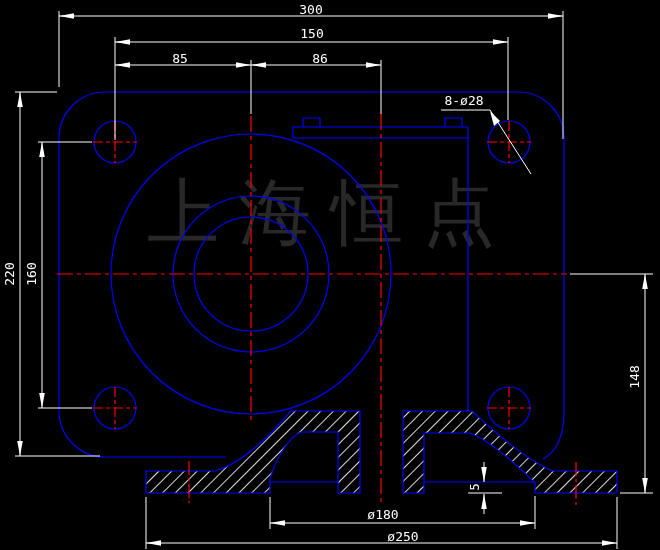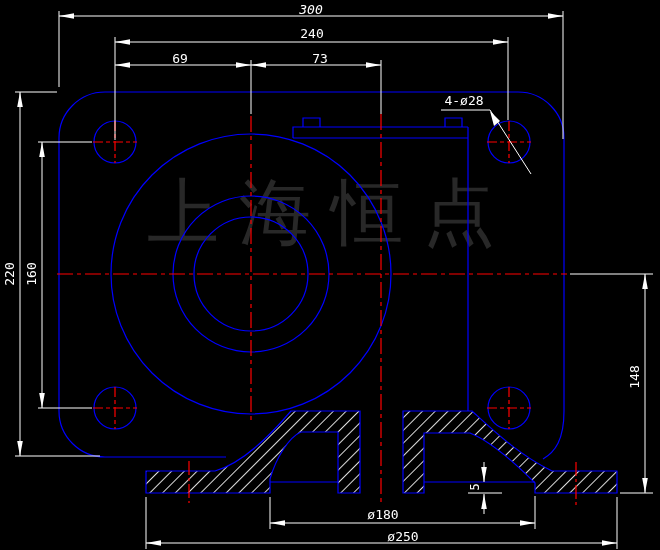--- a/index.html
+++ b/index.html
@@ -131,25 +131,25 @@
       <polygon points="270,523 285,520.2 285,525.8"></polygon>
         <polygon points="535,523 520,520.2 520,525.8"></polygon>
       <polygon points="146,543 161,540.2 161,545.8"></polygon>
         <polygon points="617,543 602,540.2 602,545.8"></polygon>
       <polygon points="484,482 481.2,467 486.8,467"></polygon>
         <polygon points="484,494 481.2,509 486.8,509"></polygon>
       <polygon points="490,111 500,121 494,126"></polygon>
     </g>
   </svg>
 
-  <div class="dimlabel" style="left:311px;top:9px;font-style:italic;">300</div>
-  <div class="dimlabel" style="left:312px;top:33px;">240</div>
-  <div class="dimlabel" style="left:180px;top:58px;">69</div>
-  <div class="dimlabel" style="left:320px;top:58px;">73</div>
-  <div class="dimlabel" style="left:464px;top:100px;">4-ø28</div>
+  <div class="dimlabel" style="left:311px;top:9px;">300</div>
+  <div class="dimlabel" style="left:312px;top:33px;">150</div>
+  <div class="dimlabel" style="left:180px;top:58px;">85</div>
+  <div class="dimlabel" style="left:320px;top:58px;">86</div>
+  <div class="dimlabel" style="left:464px;top:100px;">8-ø28</div>
   <div class="dimlabel vert" style="left:9px;top:274px;">220</div>
   <div class="dimlabel vert" style="left:31px;top:274px;">160</div>
   <div class="dimlabel vert" style="left:634px;top:377px;">148</div>
   <div class="dimlabel vert small" style="left:475px;top:487px;">5</div>
   <div class="dimlabel" style="left:383px;top:514px;text-align:center;">ø180</div>
   <div class="dimlabel" style="left:403px;top:536px;">ø250</div>
 
 </div>
 
 </body></html>

